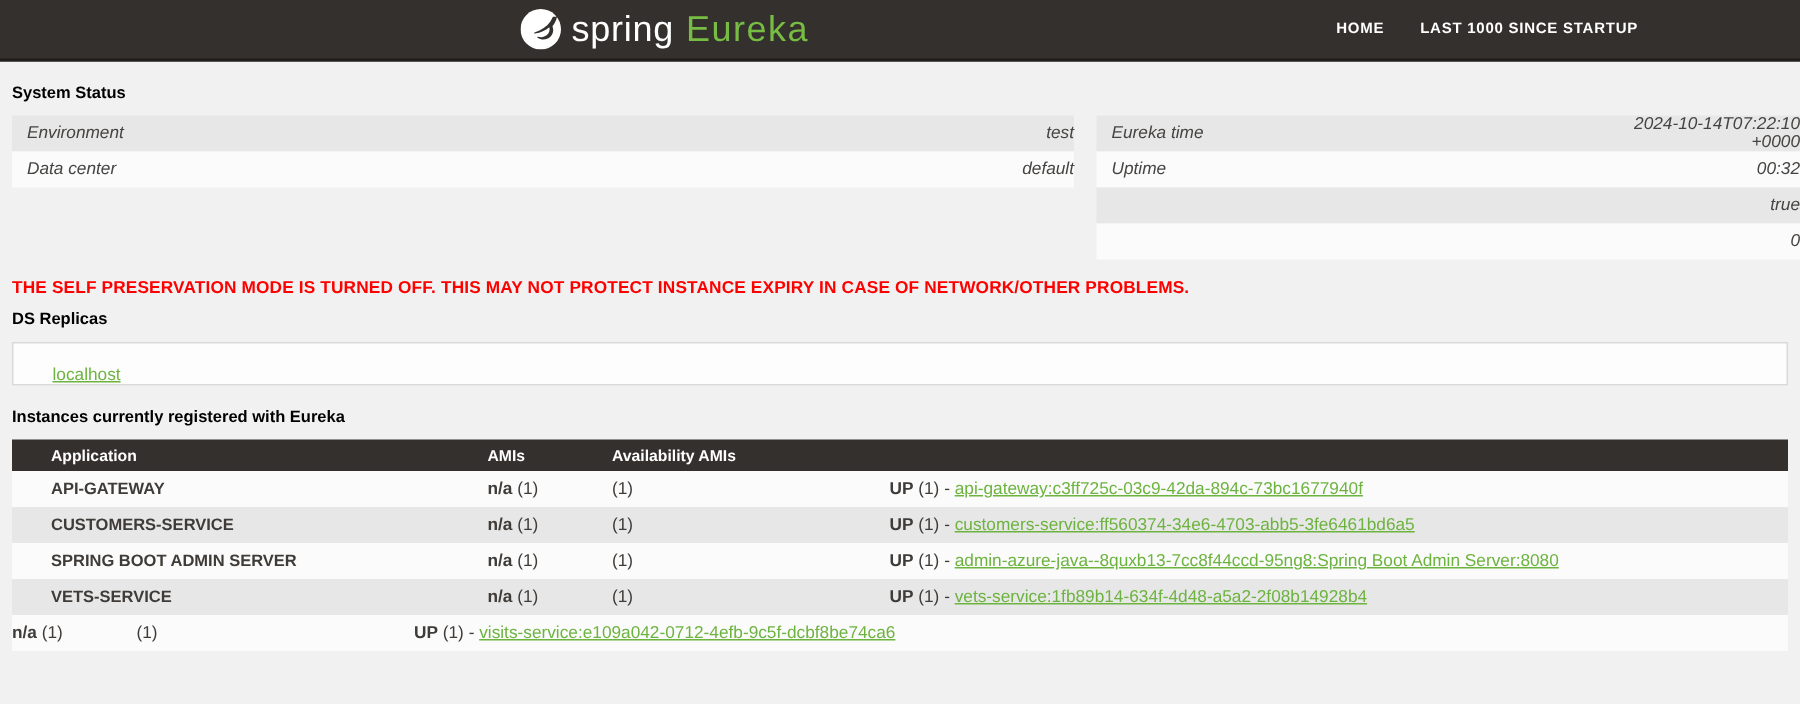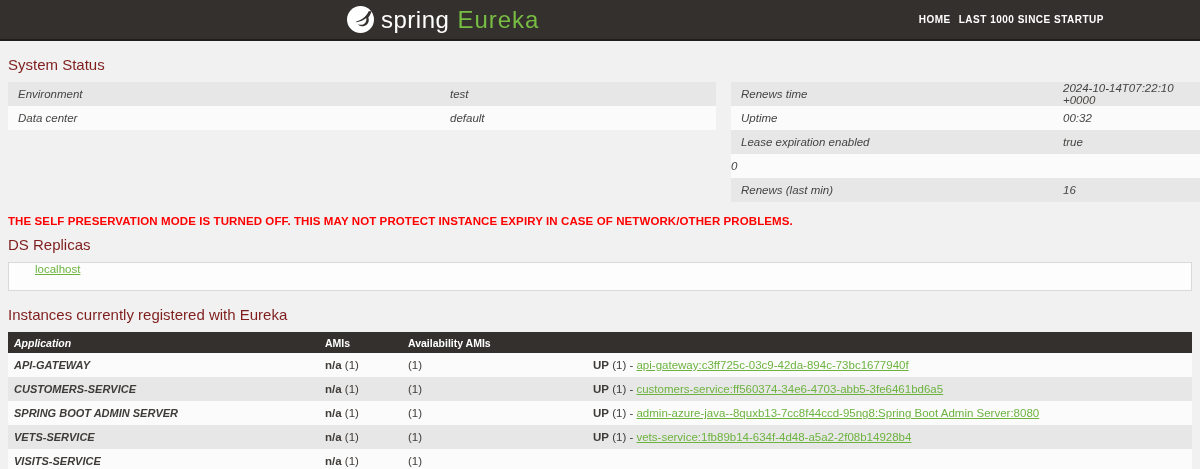--- a/index.html
+++ b/index.html
@@ -33,74 +33,74 @@
     margin-left: 7px;
   }
   .brand-eureka {
     color: #77bc43;
     font-size: 24px;
     letter-spacing: 1px;
     margin-left: 8px;
   }
   .top-nav {
     position: absolute;
-    right: 96px; top: 0;
+    right: 108px; top: 0;
     height: 39px;
     display: flex;
     align-items: center;
-    gap: 8px;
+    gap: 24px;
   }
   .top-nav a {
     color: #ffffff;
     font-size: 10px;
     font-weight: bold;
     letter-spacing: 0.5px;
     text-decoration: none;
     cursor: pointer;
   }
   
   .h-section {
-    font-size: 15px;
-    font-weight: normal;
-    color: #7f1d1d;
+    font-size: 11px;
+    font-weight: bold;
+    color: #000000;
     margin-left: 8px;
   }
   #system-status-title { padding-top: 15px; margin-bottom: 9px; }
   
   .status-cols {
     display: flex;
     margin-left: 8px;
     align-items: flex-start;
   }
   .kv-table { font-size: 11.5px; color: #464442; font-style: italic; }
   .kv-table.left  { width: 708px; margin-right: 15px; }
   .kv-table.right { width: 469px; }
   .kv-row { display: flex; height: 24px; align-items: center; }
   .kv-row:nth-child(odd)  { background: #e7e7e7; }
   .kv-row:nth-child(even) { background: #fbfbfb; }
   .kv-table.left  .kv-label { width: 442px; padding-left: 10px; }
   .kv-table.right .kv-label { width: 332px; padding-left: 10px; }
-  .kv-value { flex: 1; }
+  .kv-value { flex: 1; text-align: right; }
   
   .warning {
     margin: 13px 0 0 8px;
     color: #ff0000;
     font-weight: bold;
     font-size: 11.5px;
     letter-spacing: 0.1px;
   }
   #ds-title { margin-top: 9px; }
   
   .replicas-box {
     margin: 9px 8px 0 8px;
     height: 29px;
     background: #fdfdfd;
     border: 1px solid #d9d9d9;
     display: flex;
-    align-items: flex-start;
+    align-items: flex-end;
     padding-left: 26px;
   }
   a.glink {
     color: #6db33f;
     font-size: 11.5px;
     text-decoration: underline;
     cursor: pointer;
   }
   #instances-title { margin-top: 15px; }
   
@@ -115,21 +115,21 @@
     font-weight: bold;
   }
   .inst-row {
     display: flex;
     align-items: center;
     height: 24px;
     color: #3f3b38;
   }
   .inst-row:nth-child(odd)  { background: #e7e7e7; }
   .inst-row:nth-child(even) { background: #fbfbfb; }
-  .c-app   { width: 317px; padding-left: 6px; font-style: italic; }
+  .c-app   { width: 317px; padding-left: 26px; }
   .c-amis  { width: 83px; }
   .c-zones { width: 185px; }
   .c-status{ flex: 1; white-space: nowrap; overflow: hidden; }
   .inst-row .c-app { font-weight: bold; font-size: 11px; }
   .b { font-weight: bold; }
 </style>
 </head>
 <body>
 
 <div class="banner">
@@ -157,37 +157,32 @@
       <div class="kv-label">Environment</div>
       <div class="kv-value">test</div>
     </div>
     <div class="kv-row">
       <div class="kv-label">Data center</div>
       <div class="kv-value">default</div>
     </div>
   </div>
   <div class="kv-table right">
     <div class="kv-row">
-      <div class="kv-label">Renews time</div>
+      <div class="kv-label">Eureka time</div>
       <div class="kv-value">2024-10-14T07:22:10 +0000</div>
     </div>
     <div class="kv-row">
       <div class="kv-label">Uptime</div>
       <div class="kv-value">00:32</div>
     </div>
     <div class="kv-row">
-      <div class="kv-label">Lease expiration enabled</div>
       <div class="kv-value">true</div>
     </div>
     <div class="kv-row">
       <div class="kv-value">0</div>
-    </div>
-    <div class="kv-row">
-      <div class="kv-label">Renews (last min)</div>
-      <div class="kv-value">16</div>
     </div>
   </div>
 </div>
 
 <div class="warning">THE SELF PRESERVATION MODE IS TURNED OFF. THIS MAY NOT PROTECT INSTANCE EXPIRY IN CASE OF NETWORK/OTHER PROBLEMS.</div>
 
 <div class="h-section" id="ds-title">DS Replicas</div>
 <div class="replicas-box">
   <a class="glink">localhost</a>
 </div>
@@ -223,17 +218,17 @@
   </div>
 
   <div class="inst-row">
     <div class="c-app">VETS-SERVICE</div>
     <div class="c-amis"><span class="b">n/a</span><span> (1)</span></div>
     <div class="c-zones">(1)</div>
     <div class="c-status"><span class="b">UP</span><span> (1) - </span><a class="glink">vets-service:1fb89b14-634f-4d48-a5a2-2f08b14928b4</a></div>
   </div>
 
   <div class="inst-row">
-    <div class="c-app">VISITS-SERVICE</div>
-    <div class="c-amis"><span class="b">n/a</span><span> (1)</span></div>
-    <div class="c-zones">(1)</div>
+    <div class="c-amis"><span class="b">n/a</span><span> (1)</span></div>
+    <div class="c-zones">(1)</div>
+    <div class="c-status"><span class="b">UP</span><span> (1) - </span><a class="glink">visits-service:e109a042-0712-4efb-9c5f-dcbf8be74ca6</a></div>
   </div>
 </div>
 
 </body></html>

